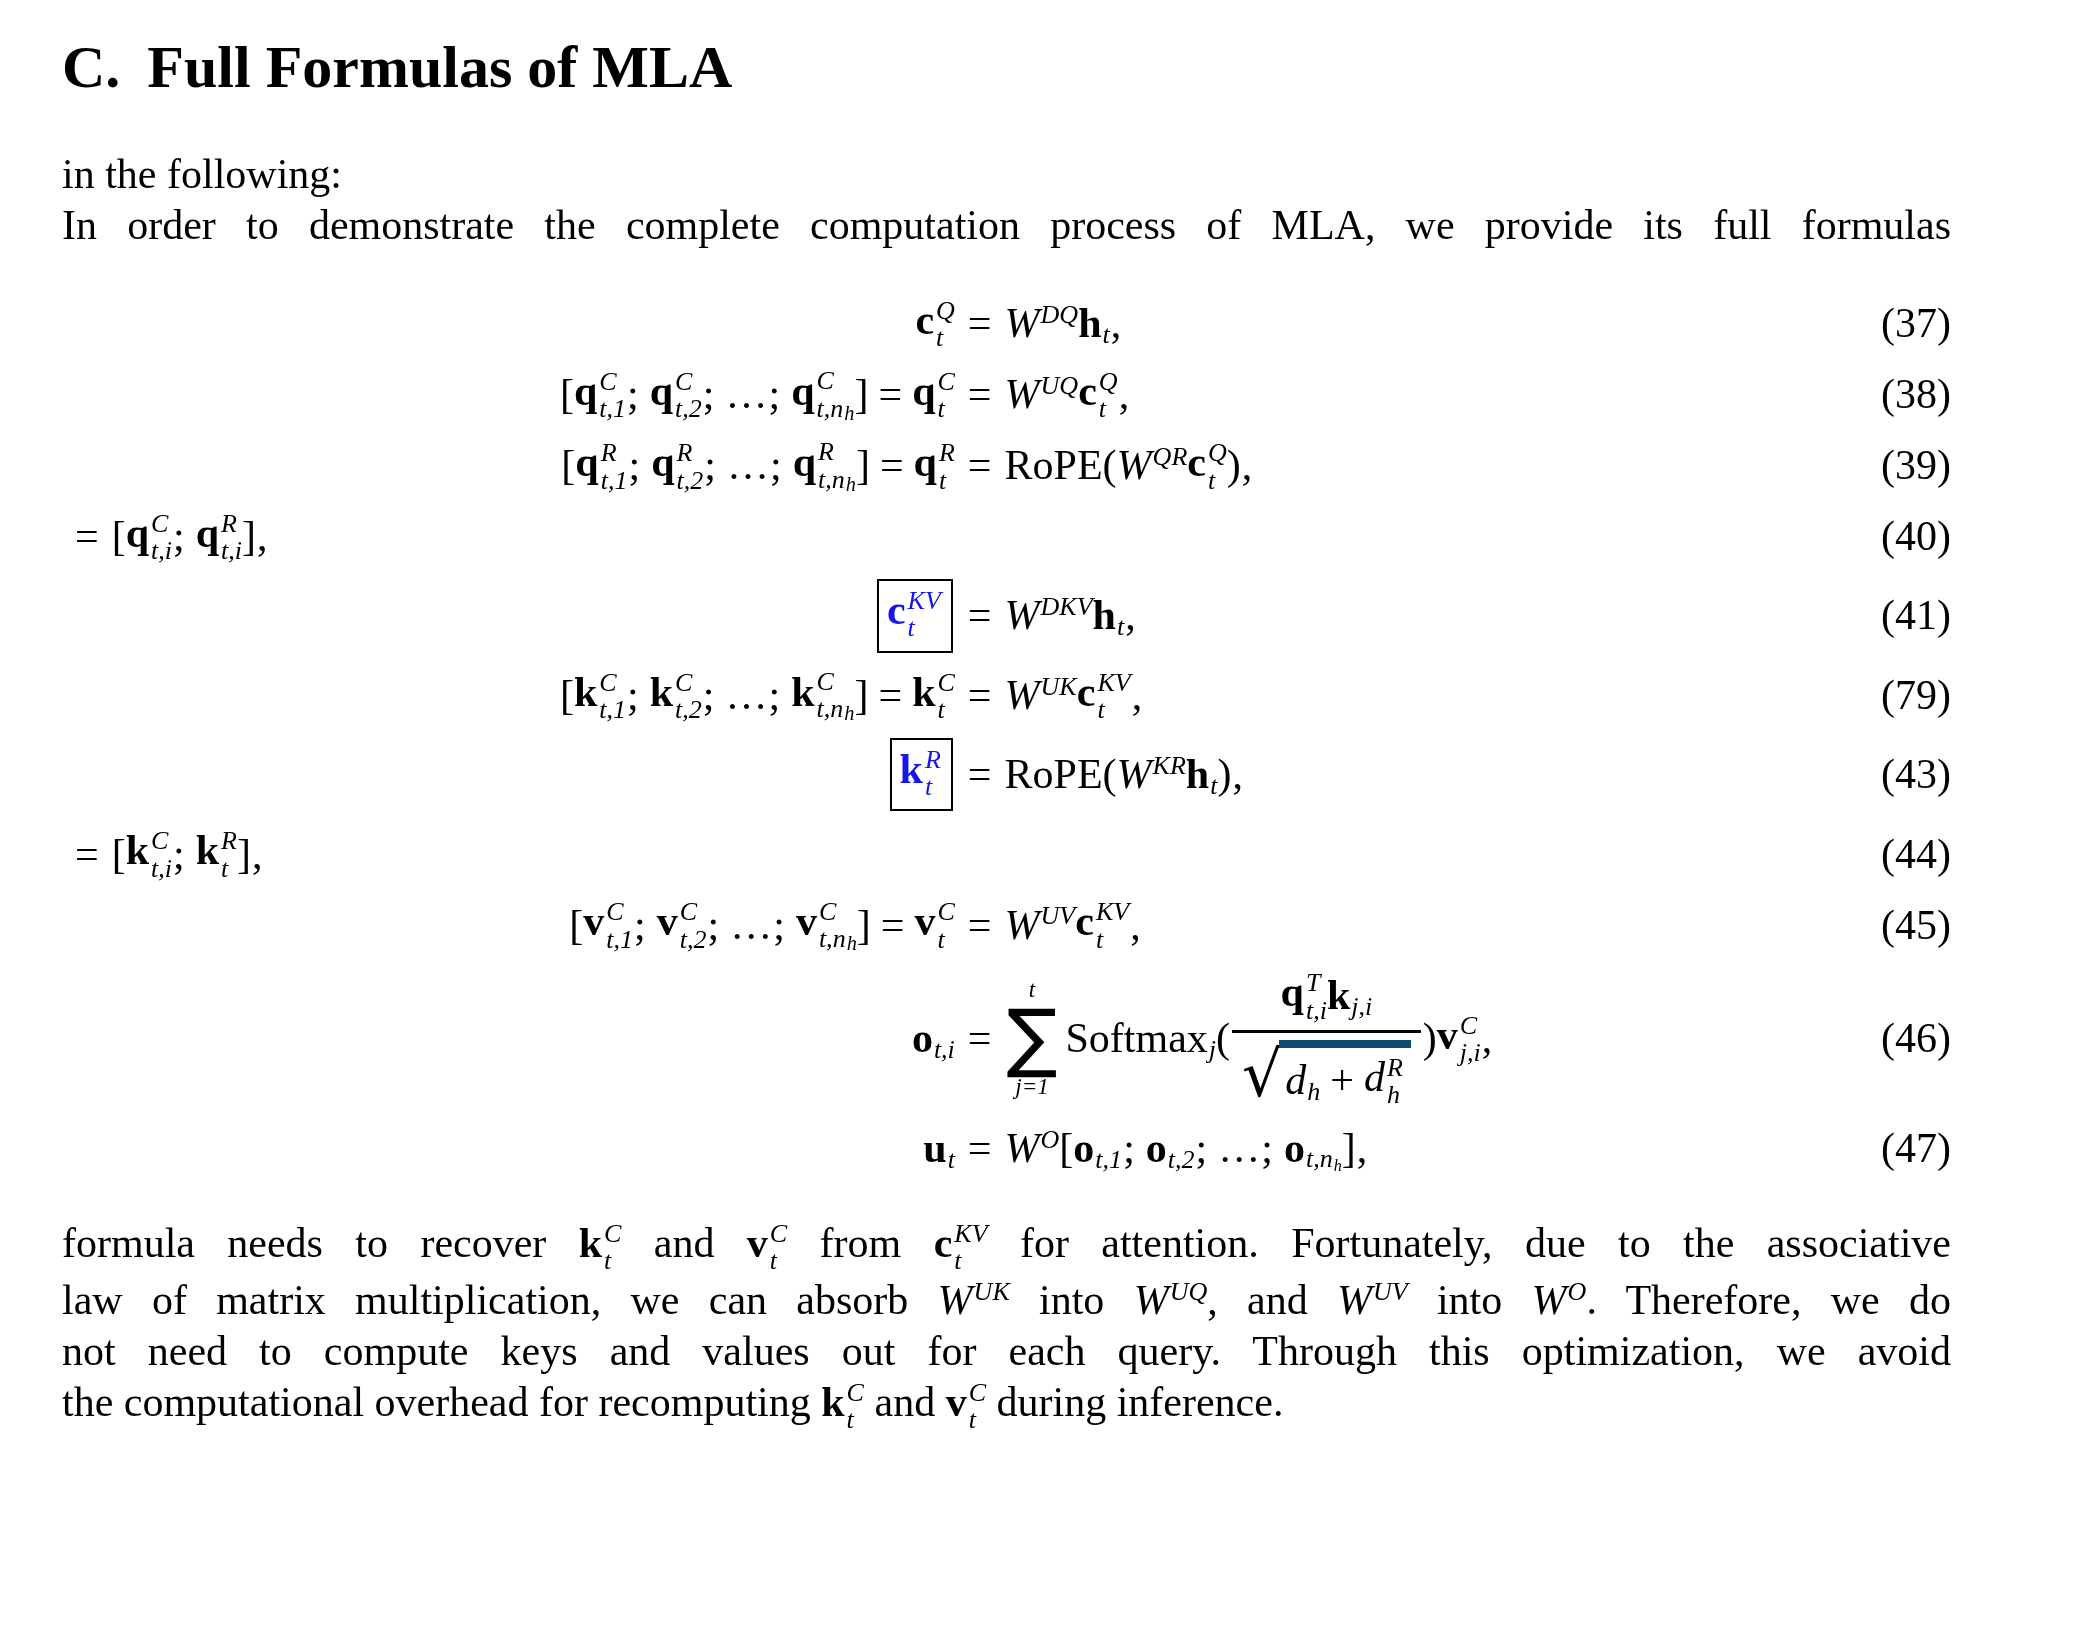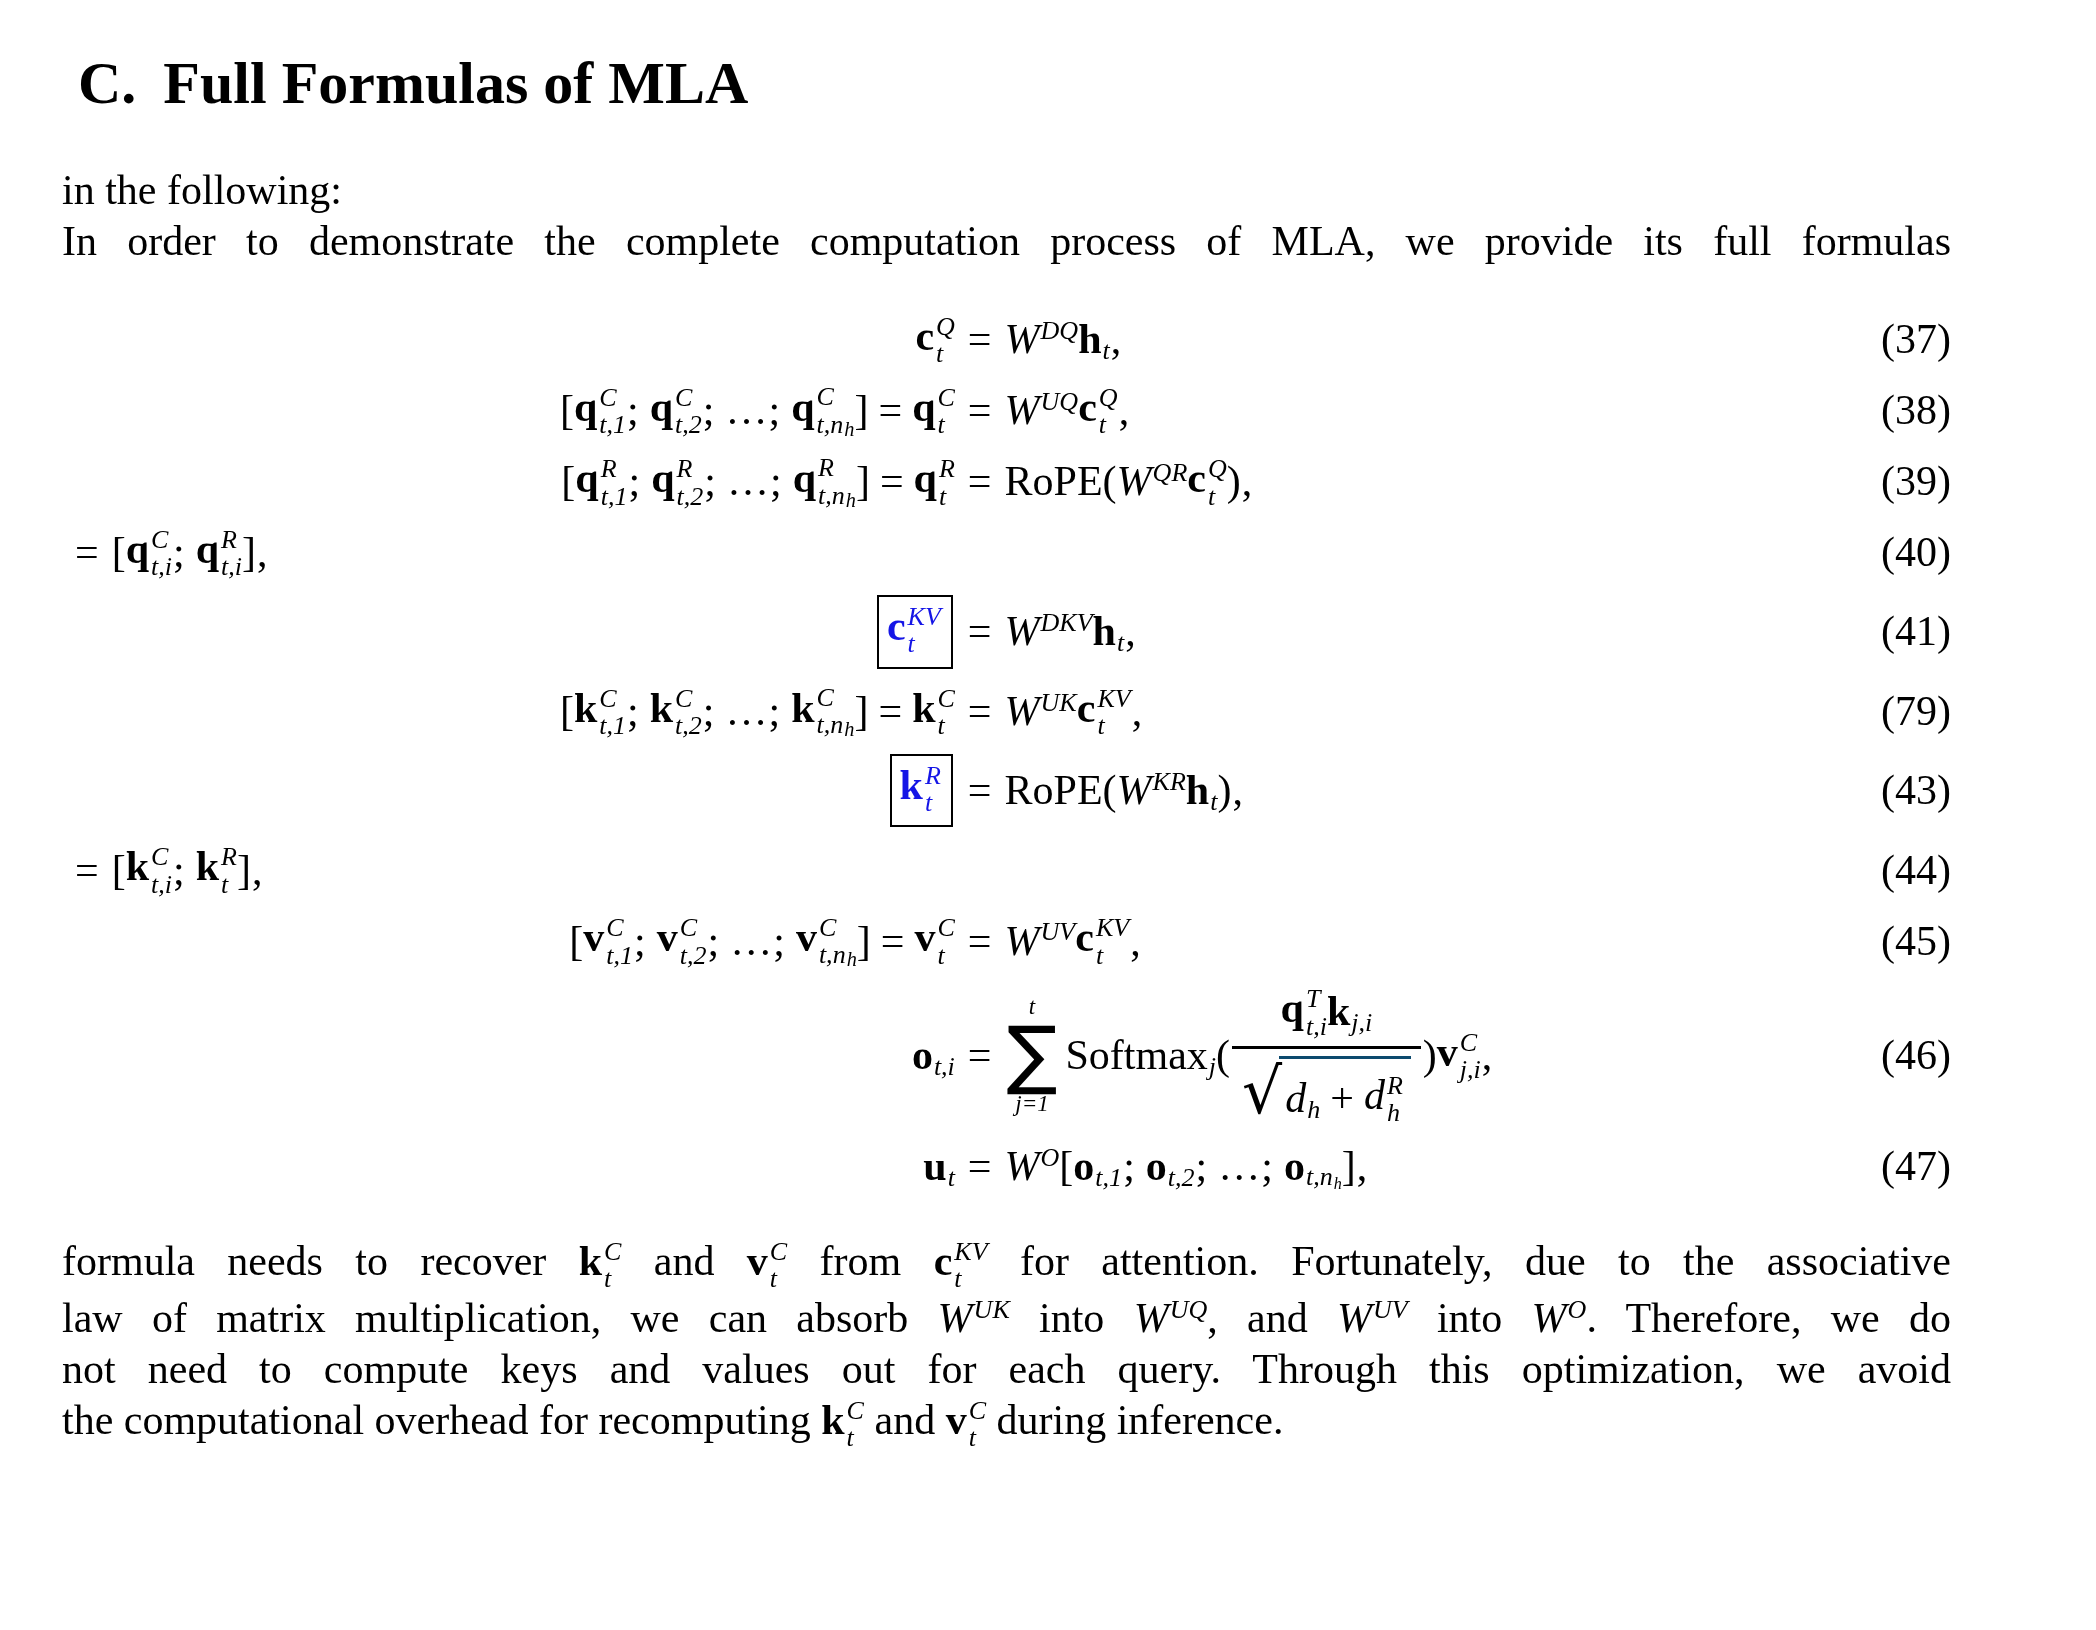--- a/index.html
+++ b/index.html
@@ -3,21 +3,21 @@
 <meta charset="utf-8">
 <style>
   html,body{margin:0;padding:0;}
   body{
     width:2096px;height:1630px;box-sizing:border-box;
     background:#ffffff;color:#000000;
     padding:36px 145px 0 62px;overflow:hidden;
     font-family:"Liberation Serif","DejaVu Serif",serif;
     font-size:42px;line-height:1.2;
   }
-  .title{font-size:60px;font-weight:700;margin:16px;line-height:1.05;}
+  .title{font-size:60px;font-weight:700;margin:0;line-height:1.05;}
   .title-num{margin-right:27px;}
   .para{margin:0;}
   .intro{margin-top:50px;}
   .outro{margin-top:44px;}
   .pline{line-height:51px;white-space:normal;}
   .just{text-align:justify;text-align-last:justify;}
 
   
   .equations{display:flex;flex-direction:column;gap:14px;margin:44px 0 0 0;}
   .eqrow{display:flex;align-items:center;white-space:nowrap;width:100%;}
@@ -46,21 +46,21 @@
   .ssub .matom,.ssup .matom{display:inline;}
 
   .mbox{display:inline-block;border:2.5px solid #000;padding:6px 10px 9px 8px;line-height:1;margin:0 2px;}
 
   .mfrac{display:inline-flex;flex-direction:column;align-items:center;vertical-align:middle;margin:0 2px;}
   .mnum{display:inline-flex;align-items:center;padding:0 10px 6px;}
   .mden{display:inline-flex;align-items:center;border-top:3px solid #000;padding:7px 10px 0;}
 
   .msqrt{display:inline-flex;align-items:center;}
   .mrad{font-family:"DejaVu Sans",sans-serif;font-size:1.5em;line-height:1;margin-right:-3px;}
-  .msqbody{display:inline-flex;align-items:center;border-top:3px solid #0c4a6e;padding:11px 8px 0 6px;}
+  .msqbody{display:inline-flex;align-items:center;border-top:8px solid #0c4a6e;padding:4px 8px 0 6px;}
 
   .msum{display:inline-flex;flex-direction:column;align-items:center;vertical-align:middle;
     margin:0 8px 0 2px;line-height:1;}
   .mlim{font-size:0.55em;font-style:italic;line-height:1.2;}
   .msig{font-family:"DejaVu Sans",sans-serif;font-size:1.8em;line-height:0.92;font-weight:400;}
 </style>
 </head>
 <body>
 
 <h2 class="title"><span class="title-num">C.</span><span>Full Formulas of MLA</span></h2>

